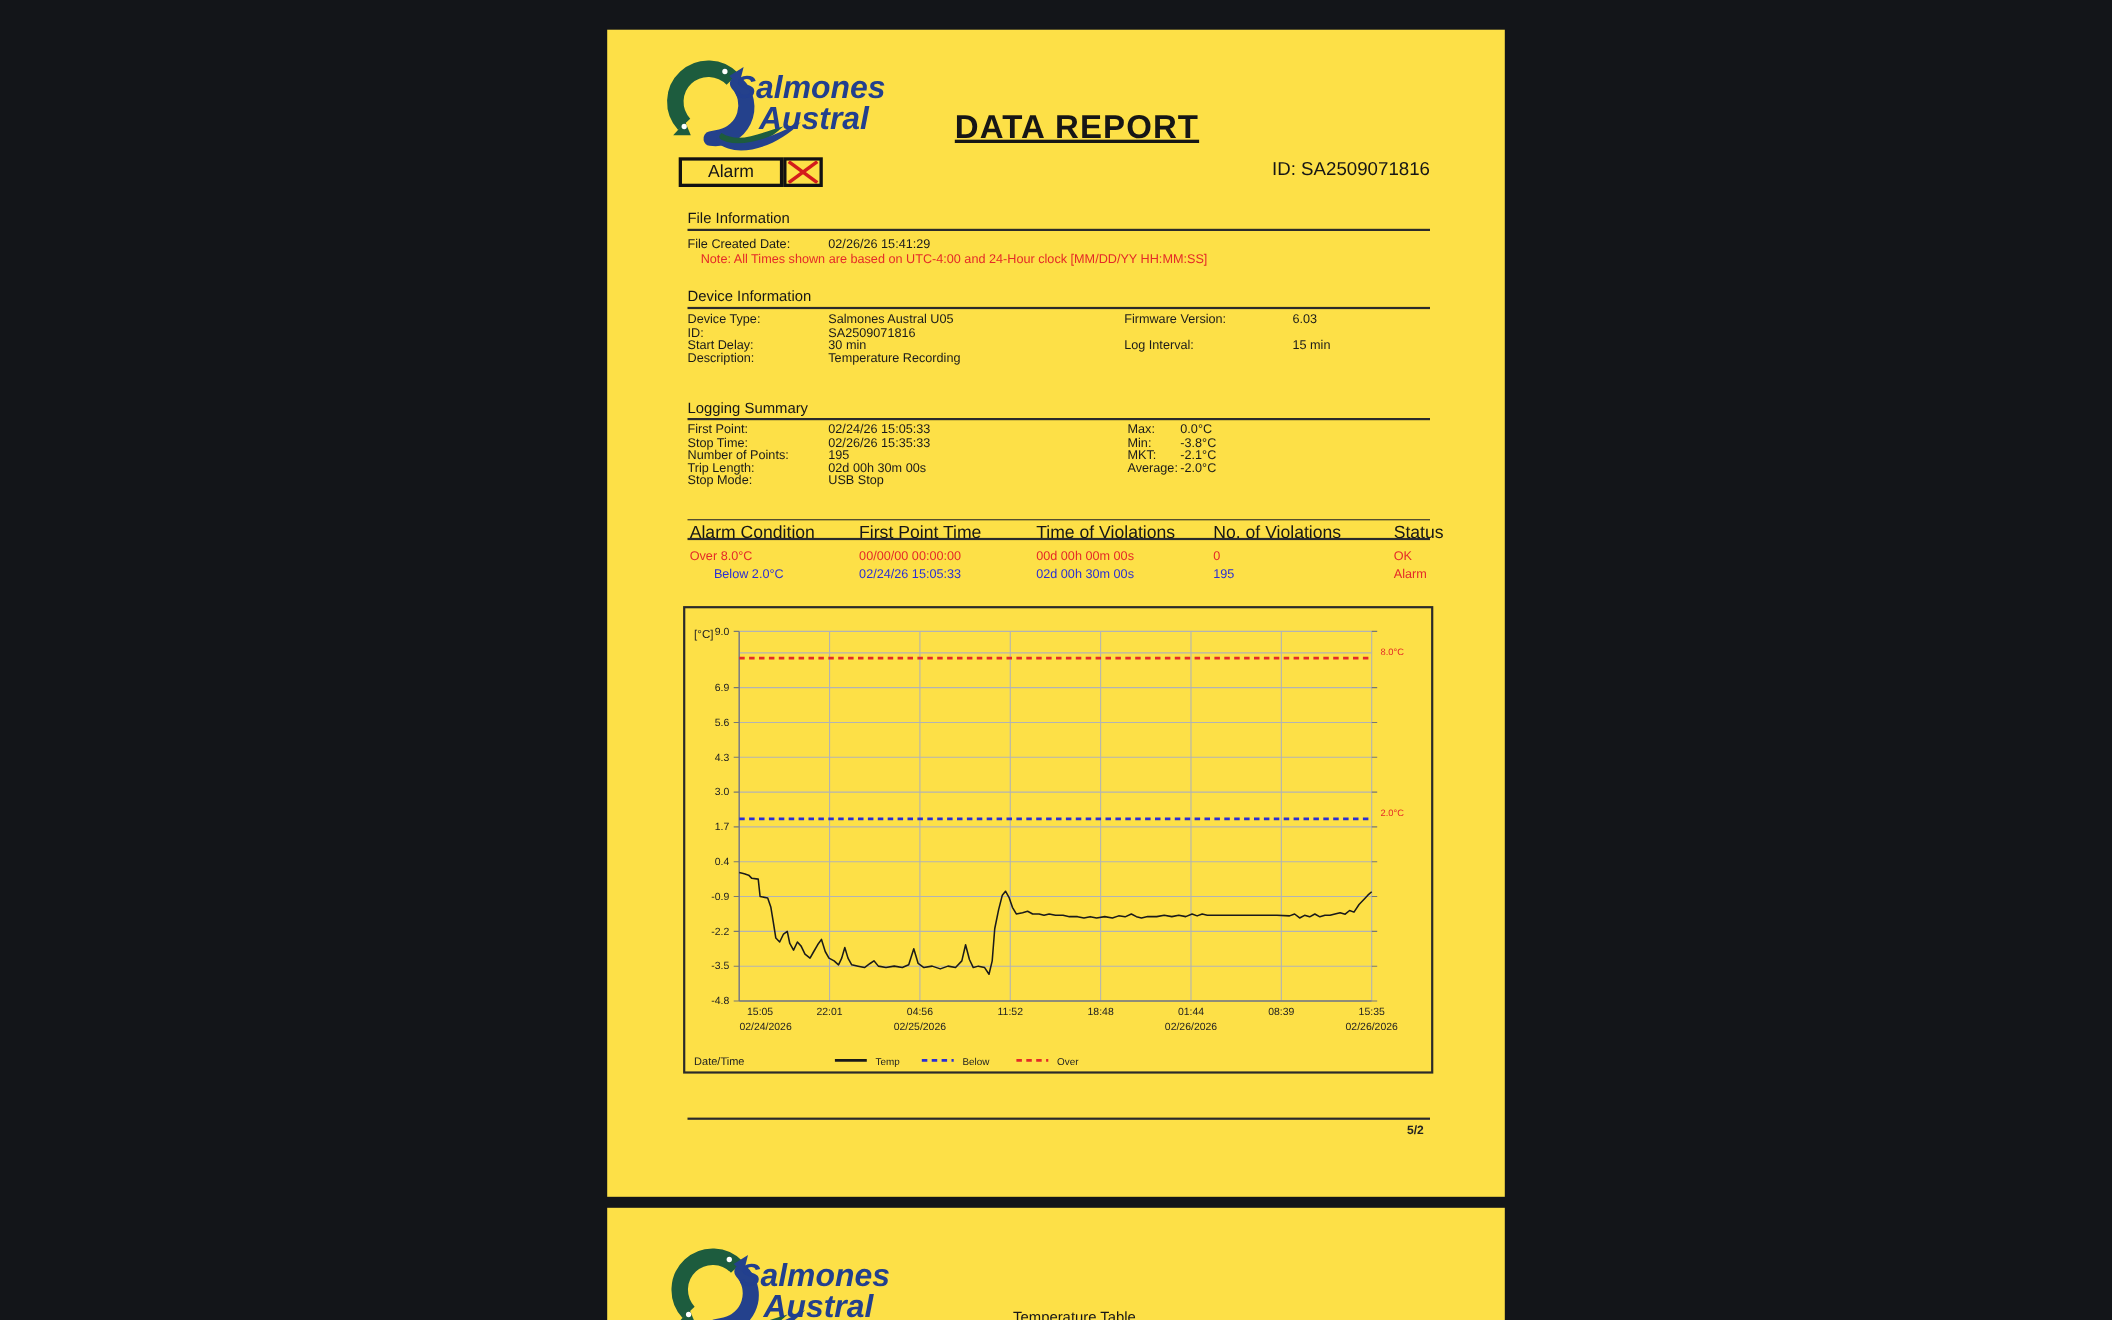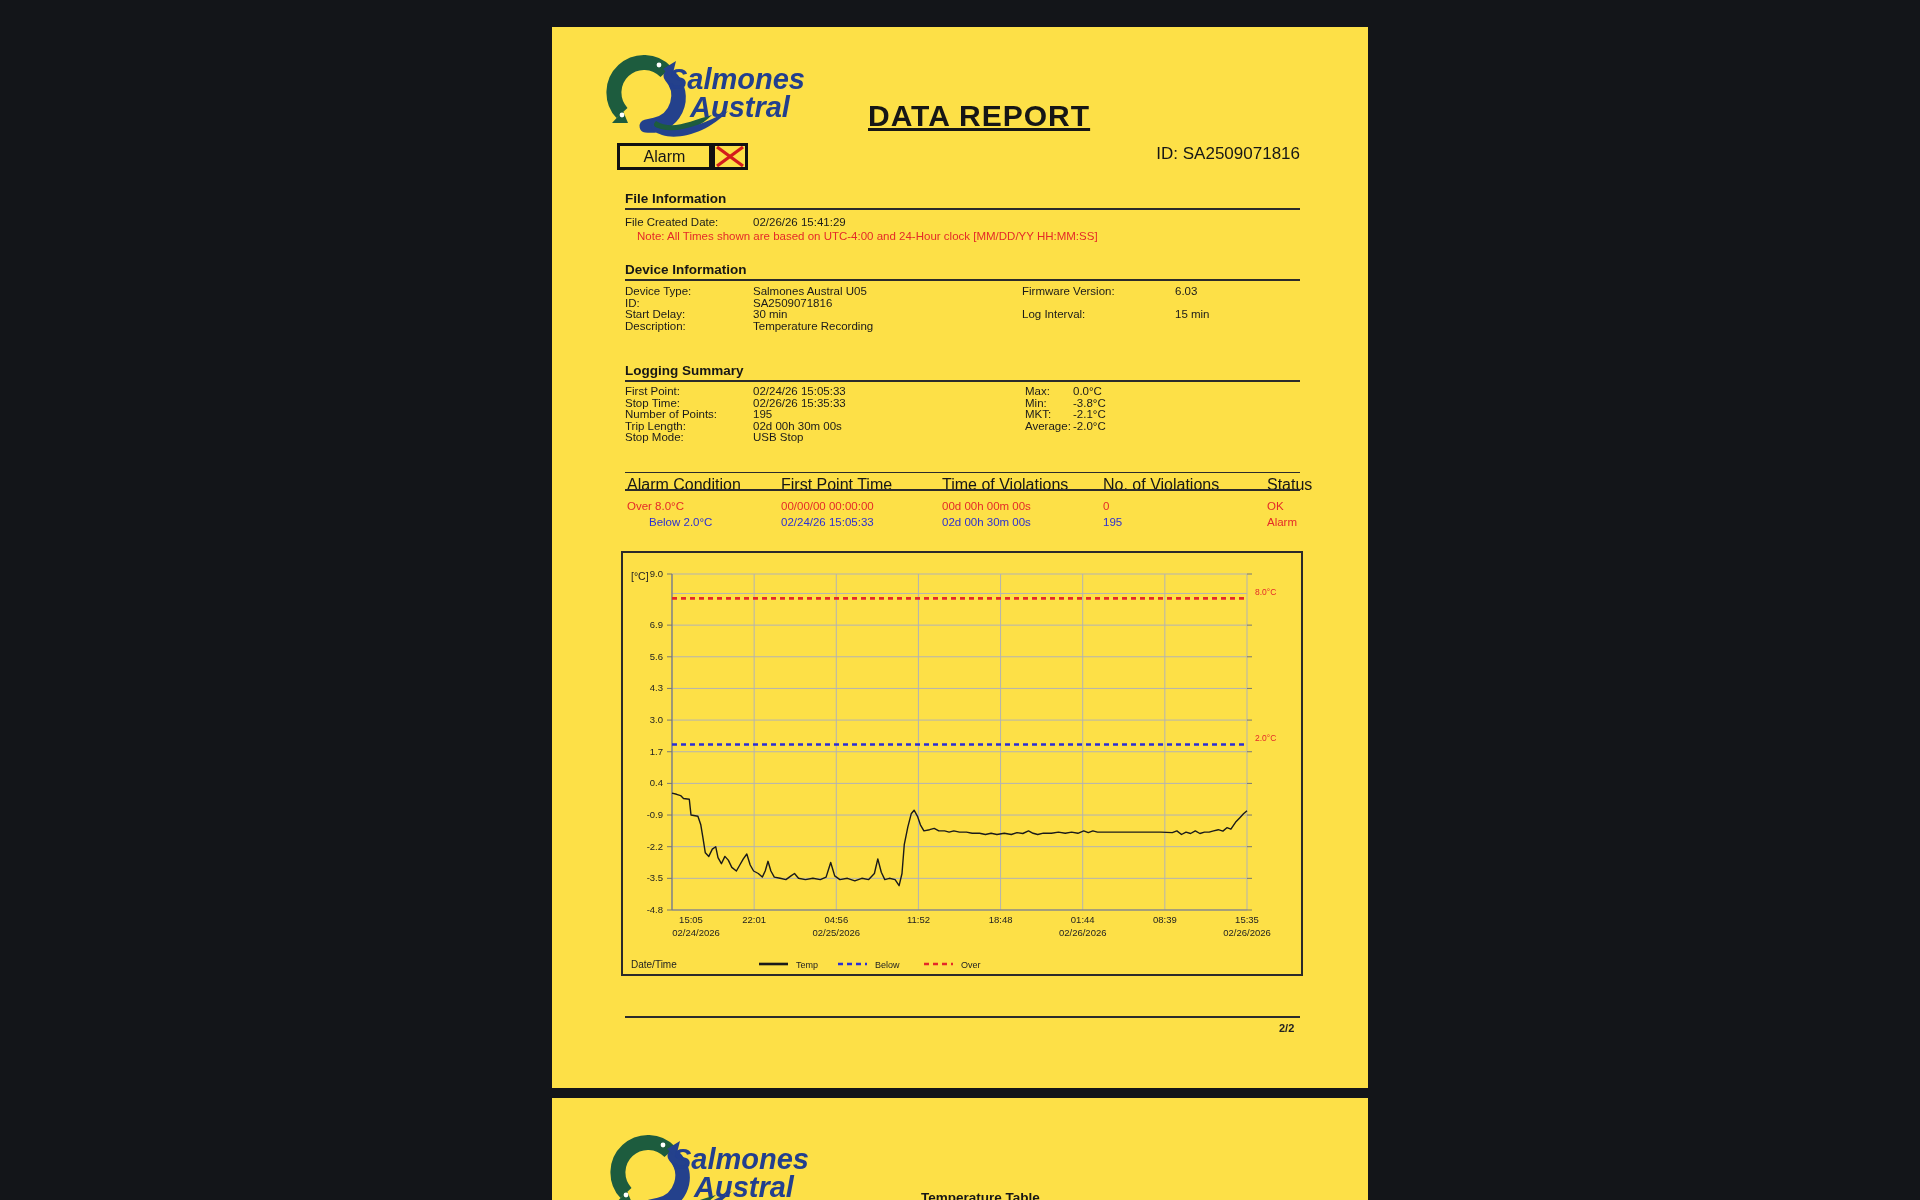--- a/index.html
+++ b/index.html
@@ -4,21 +4,21 @@
 <style>
   html,body{margin:0;padding:0;background:#131519;}
   .stage{position:relative;width:1920px;height:1200px;background:#131519;overflow:hidden;
          font-family:"Liberation Sans",sans-serif;color:#1a1a1a;}
   .page{position:absolute;left:552px;width:816px;background:#fde047;}
   #page1{top:27px;height:1061px;}
   #page2{top:1098px;height:102px;}
   .abs{position:absolute;}
   .title{font-size:30px;font-weight:bold;letter-spacing:1px;color:#161616;white-space:nowrap;}
   .idline{font-size:17px;color:#161616;white-space:nowrap;}
-  .sec-head{font-size:13.5px;color:#161616;white-space:nowrap;font-weight:bold;}
+  .sec-head{font-size:13.5px;color:#161616;white-space:nowrap;}
   .rule{border-top:2px solid #2b2b2b;height:0;}
   .thin-rule{border-top:1px solid #2b2b2b;height:0;}
   .body-txt{font-size:11.5px;line-height:12px;white-space:nowrap;}
   .kv-row{position:absolute;font-size:11.5px;white-space:nowrap;}
   .kv-row .lbl{display:inline-block;}
   .red{color:#e42a28;padding-left:12px;}
   .alarm-box{position:absolute;left:65px;top:116px;width:89px;height:21px;border:3px solid #111;
              display:flex;align-items:center;justify-content:center;font-size:16px;color:#161616;}
   .alarm-x{position:absolute;left:160px;top:116px;width:30px;height:21px;border:3px solid #111;}
   .cell{position:absolute;font-size:11.5px;white-space:nowrap;}
@@ -192,21 +192,21 @@
           <line x1="136" y1="411" x2="165" y2="411" stroke="#1a1a1a" stroke-width="2.6"></line>
           <text x="173" y="415" font-size="9" text-anchor="start" fill="#222">Temp</text>
           <line x1="215" y1="411" x2="244" y2="411" stroke="#2b2fd4" stroke-width="2.6" stroke-dasharray="5 4"></line>
           <text x="252" y="415" font-size="9" text-anchor="start" fill="#222">Below</text>
           <line x1="301" y1="411" x2="330" y2="411" stroke="#e42a28" stroke-width="2.6" stroke-dasharray="5 4"></line>
           <text x="338" y="415" font-size="9" text-anchor="start" fill="#222">Over</text>
         </svg>
     </div>
 
     <div class="abs rule" style="left:73px;top:989px;width:675px;"></div>
-    <div class="abs pageno" style="left:727px;top:995px;">2/2</div>
+    <div class="abs pageno" style="left:727px;top:995px;">5/2</div>
   </div>
 
   <div class="page" id="page2">
     <svg class="abs" style="left:58px;top:33px;" width="218" height="88" viewBox="0 0 218 88">
       <g>
         <path d="M 16,62 A 29,29 0 1 1 60,21" fill="none" stroke="#1d5c3e" stroke-width="15"></path>
         <path d="M 64,25 A 29,29 0 0 1 49,73 L 40,75 A 29,29 0 0 0 64,25 Z" fill="#24418c" stroke="#24418c" stroke-width="13" stroke-linejoin="round"></path>
         <path d="M 57,18 L 70,10 L 66,26 Z" fill="#24418c"></path>
         <path d="M 17,60 L 6,72 L 22,72 Z" fill="#1d5c3e"></path>
         <path d="M 50,70 C 66,80 84,70 106,64 C 92,78 70,86 54,79 C 48,76 46,74 50,70 Z" fill="#1d5c3e"></path>

